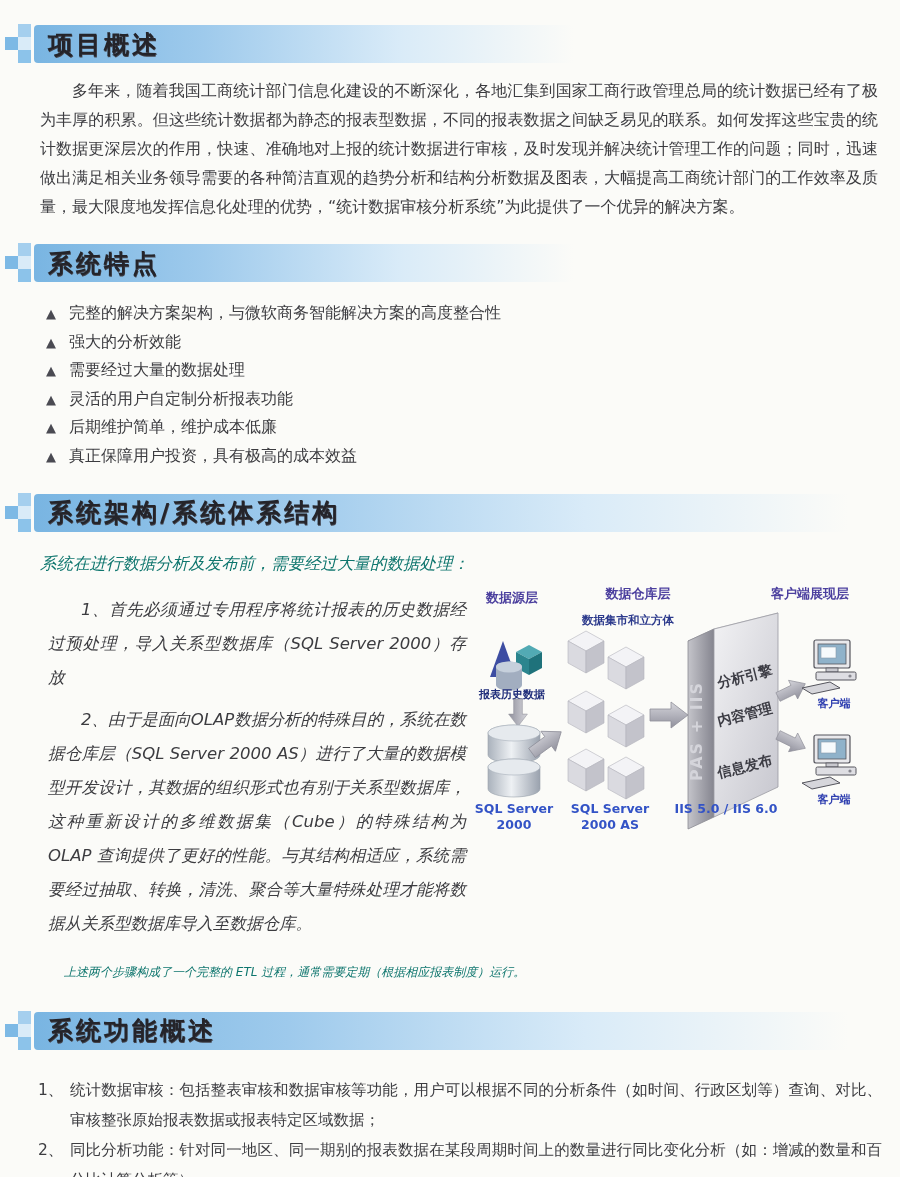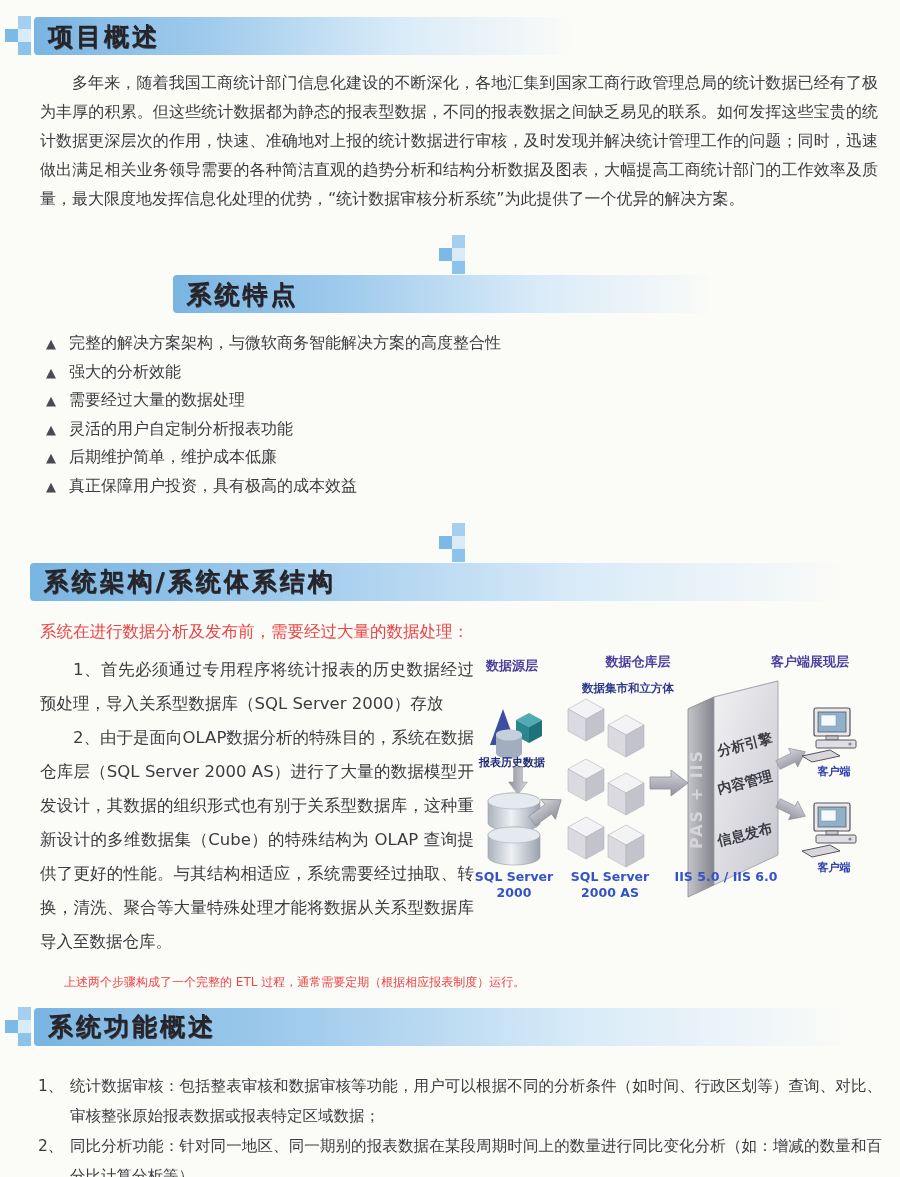--- a/index.html
+++ b/index.html
@@ -26,48 +26,48 @@
   .banner {
     background:linear-gradient(90deg,#79b5e2 0%,#9ecaec 30%,#d9ebf8 65%,rgba(255,255,255,0) 96%);
   }
   .banner h2 {
     margin:0; font-size:25px; font-weight:900; letter-spacing:3px;
     color:#24242a; text-shadow:0.5px 0.5px 0 #44444c;
   }
   
   p.body { font-size:16px; line-height:29px; text-align:justify; margin:12px 22px 0 40px; }
   .indent { text-indent:2em; }
-  .red { color:#ef4444; }
+  .red { color:#0f766e;font-style:italic; }
   .intro-red { font-size:16.5px; margin:20px 22px 0 40px; }
   
   .features { list-style:none; margin:16px 22px 0 46px; padding:0; }
   .features li { display:flex; align-items:baseline; font-size:16px; line-height:27.6px; }
   .features .tri { color:#4a4a52; font-size:13px; flex:none; margin-right:13px; }
   
   .arch-row { display:flex; margin:10px 16px 0 40px; }
   .arch-text { width:434px; flex:none; }
-  .arch-text p { font-size:16.5px; line-height:34px; text-align:justify; text-indent:2em; margin:0; }
+  .arch-text p { font-size:16.5px; line-height:34px; text-align:justify; text-indent:2em; margin:8px;font-style:italic; }
   .diagram-wrap { flex:1; display:flex; justify-content:center; }
   svg.diagram { width:424px; height:282px; display:block; }
   svg.diagram text { font-family:"DejaVu Sans","Liberation Sans",sans-serif; }
   .etl-note { font-size:12px; line-height:26px; margin:10px 22px 0 40px; text-indent:2em; }
   
   .functions { margin:24px 18px 0 38px; padding:0; list-style:none; }
   .functions li { display:flex; font-size:15.5px; line-height:30px; }
   .functions .num { flex:none; width:32px; }
   .functions .text { flex:1; text-align:justify; }
-  .mt { margin-top:22px;flex-direction:column; }
-  .mt-lg { margin-top:12px; }
+  .mt { margin-top:22px; }
+  .mt-lg { margin-top:26px; }
 </style>
 </head>
 <body>
 
 <div>
 
-  <div class="banner-row" style="padding-top:16px">
+  <div class="banner-row" style="padding-top:24px">
     <span class="checker">
         <i class="c1"></i>
         <i class="c2"></i>
         <i class="c3"></i>
         <i class="c4"></i>
       </span>
     <div class="banner narrow">
       <h2>项目概述</h2>
     </div>
   </div>

